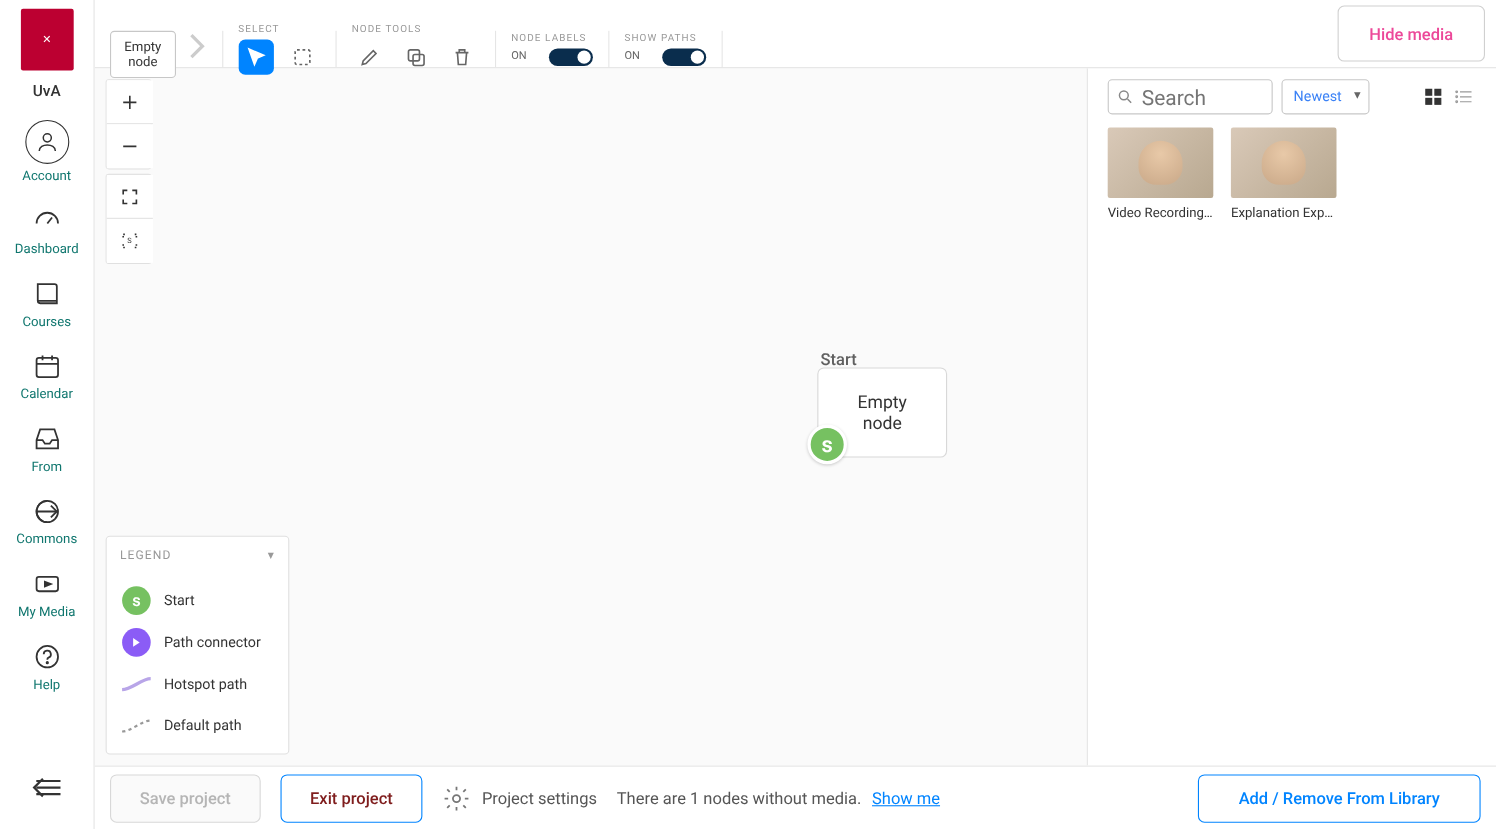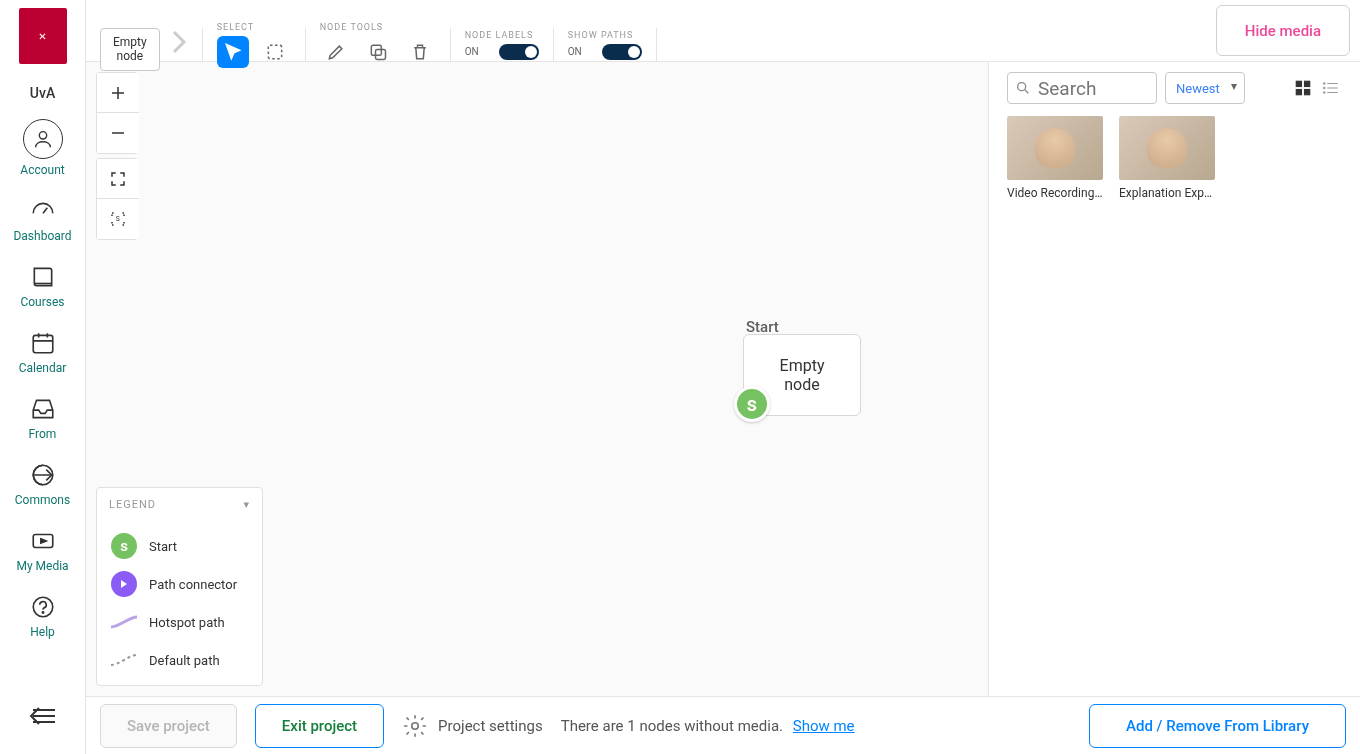--- a/index.html
+++ b/index.html
@@ -6,21 +6,21 @@
 html, body { width: 1360px; height: 754px; overflow: hidden; background: #f5f5f5; }
 
 
 .sidebar {
   position: absolute; left: 0; top: 0; width: 86px; height: 754px;
   background: #fff; border-right: 1px solid #e5e5e5;
   display: flex; flex-direction: column; align-items: center; z-index: 10;
 }
 .sidebar-logo { margin-top: 8px; width: 48px; height: 56px; background: #bc0031;
   color: #fff; display: flex; align-items: center; justify-content: center; font-size: 10px; border-radius: 2px; }
-.sidebar-uva { font-size: 14px; color: #333; margin-top: 21px; margin-bottom: 8px; font-weight: 500; }
+.sidebar-uva { font-size: 14px; color: #333; margin-top: 11px; margin-bottom: 8px; font-weight: 500; }
 .nav-item { width: 86px; display: flex; flex-direction: column; align-items: center;
   padding: 10px 0; cursor: pointer; color: #0f766e; font-size: 12px; gap: 4px; justify-content: center; }
 .nav-item .nav-icon { width: 28px; height: 28px; display: flex; align-items: center; justify-content: center; }
 .nav-item .nav-icon svg { stroke: #333; fill: none; stroke-width: 1.5; }
 .nav-item.avatar .nav-icon { width: 40px; height: 40px; border: 1.5px solid #333; border-radius: 50%; }
 .nav-item.avatar .nav-icon svg { width: 22px; height: 22px; }
 .sidebar-collapse { margin-top: auto; margin-bottom: 18px; width: 86px; display: flex;
   align-items: center; justify-content: center; cursor: pointer; padding: 10px 0; }
 
 
@@ -129,21 +129,21 @@
 
 
 .bottom-bar {
   position: absolute; left: 86px; bottom: 0; width: 1274px; height: 58px;
   background: #fff; border-top: 1px solid #e5e5e5;
   display: flex; align-items: center; padding: 0 14px; gap: 18px;
 }
 .btn { height: 44px; padding: 0 26px; border-radius: 6px; font-size: 15px;
   display: flex; align-items: center; cursor: pointer; font-weight: 500; }
 .btn-save { border: 1px solid #d8d8d8; color: #b5b5b5; background: #fafafa; cursor: not-allowed; }
-.btn-exit { border: 1px solid #0084ff; color: #15803d; background: #fff; }
+.btn-exit { border: 1px solid #0084ff; color: #7f1d1d; background: #fff; }
 .proj-settings { display: flex; align-items: center; gap: 10px; color: #555; font-size: 15px; cursor: pointer; }
 .proj-settings svg { stroke: #777; fill: none; stroke-width: 1.5; }
 .status-text { color: #555; font-size: 15px; }
 .show-me { color: #0084ff; text-decoration: underline; cursor: pointer; margin-left: 6px; }
 .bottom-spacer { flex: 1; }
 .btn-library { border: 1px solid #0084ff; color: #0084ff; background: #fff; padding: 0 36px; }
 </style>
 </head>
 <body>
 

